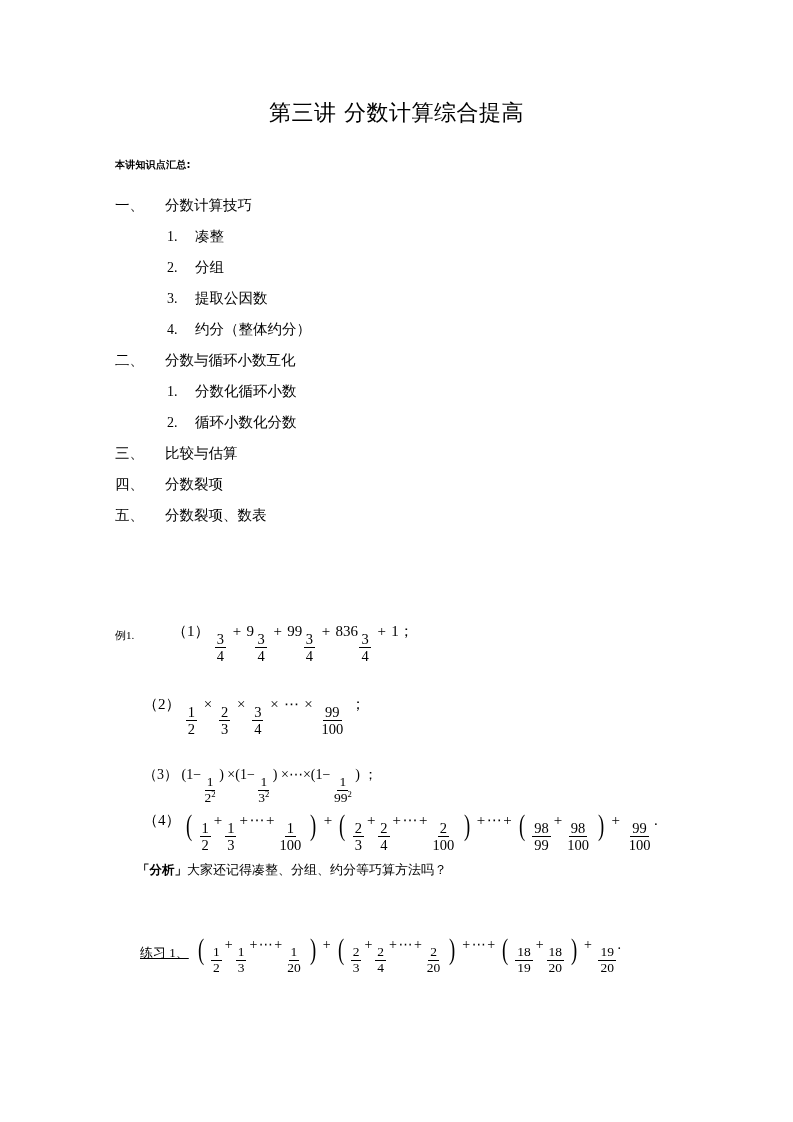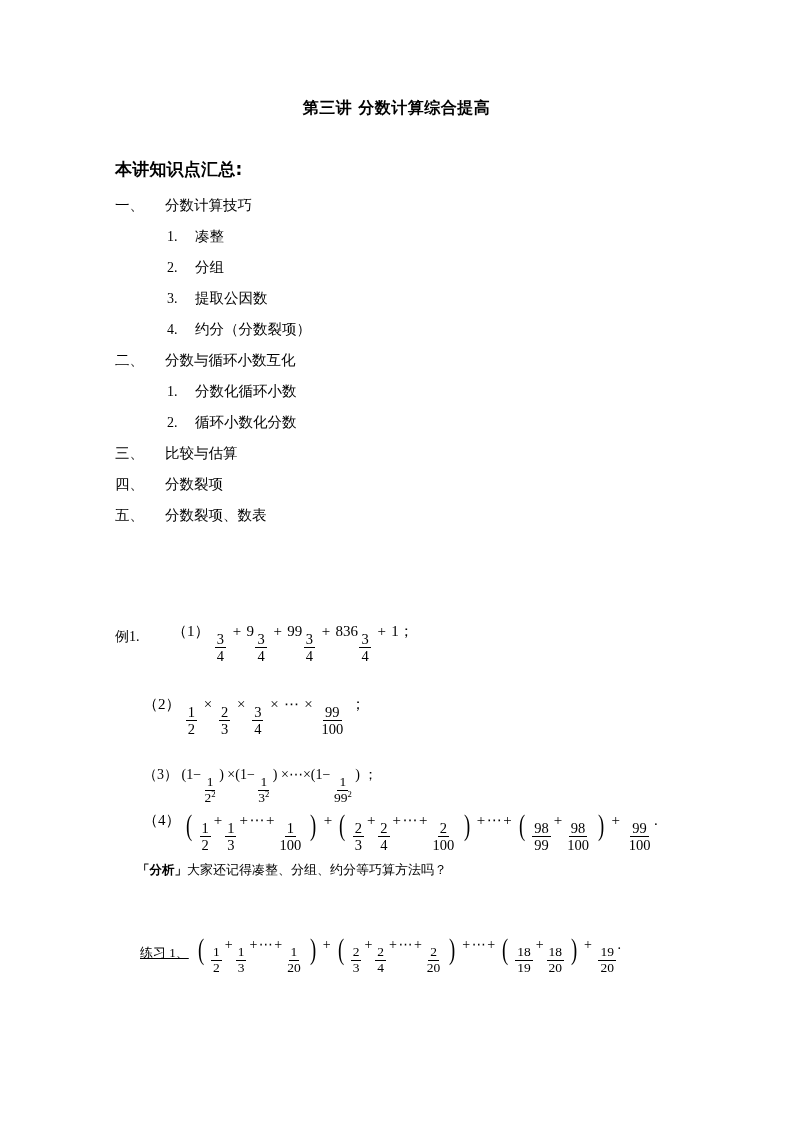--- a/index.html
+++ b/index.html
@@ -24,32 +24,32 @@
   }
 
   
   .doc-title {
     position: absolute;
     left: 0;
     top: 98px;
     width: 793px;
     text-align: center;
     font-family: "DejaVu Sans", "Liberation Sans", sans-serif;
-    font-size: 16px;
-    font-weight: bold;
+    font-size: 22px;
+    font-weight: normal;
     letter-spacing: 0.5px;
   }
 
   
   .section-heading {
     position: absolute;
     left: 115px;
     top: 158px;
     font-family: "DejaVu Sans", "Liberation Sans", sans-serif;
-    font-size: 17px;
+    font-size: 10px;
     font-weight: bold;
     letter-spacing: 0.2px;
   }
 
   
   .outline {
     position: absolute;
     left: 115px;
     top: 196px;
     width: 560px;
@@ -121,21 +121,21 @@
   }
   sup.sq {
     font-size: 0.64em;
     vertical-align: super;
     line-height: 0;
   }
 
   
   .ex-label {
     position: absolute;
-    font-size: 14px;
+    font-size: 11px;
     white-space: nowrap;
     text-align: center;
   }
   .ex-line {
     position: absolute;
     white-space: nowrap;
   }
 
   
   .analysis {
@@ -192,21 +192,21 @@
     <div class="outline-row lvl2">
       <span class="marker">2.</span>
       <span class="label">分组</span>
     </div>
     <div class="outline-row lvl2">
       <span class="marker">3.</span>
       <span class="label">提取公因数</span>
     </div>
     <div class="outline-row lvl2">
       <span class="marker">4.</span>
-      <span class="label">约分（分数裂项）</span>
+      <span class="label">约分（整体约分）</span>
     </div>
     <div class="outline-row lvl1">
       <span class="marker">二、</span>
       <span class="label">分数与循环小数互化</span>
     </div>
     <div class="outline-row lvl2">
       <span class="marker">1.</span>
       <span class="label">分数化循环小数</span>
     </div>
     <div class="outline-row lvl2">

